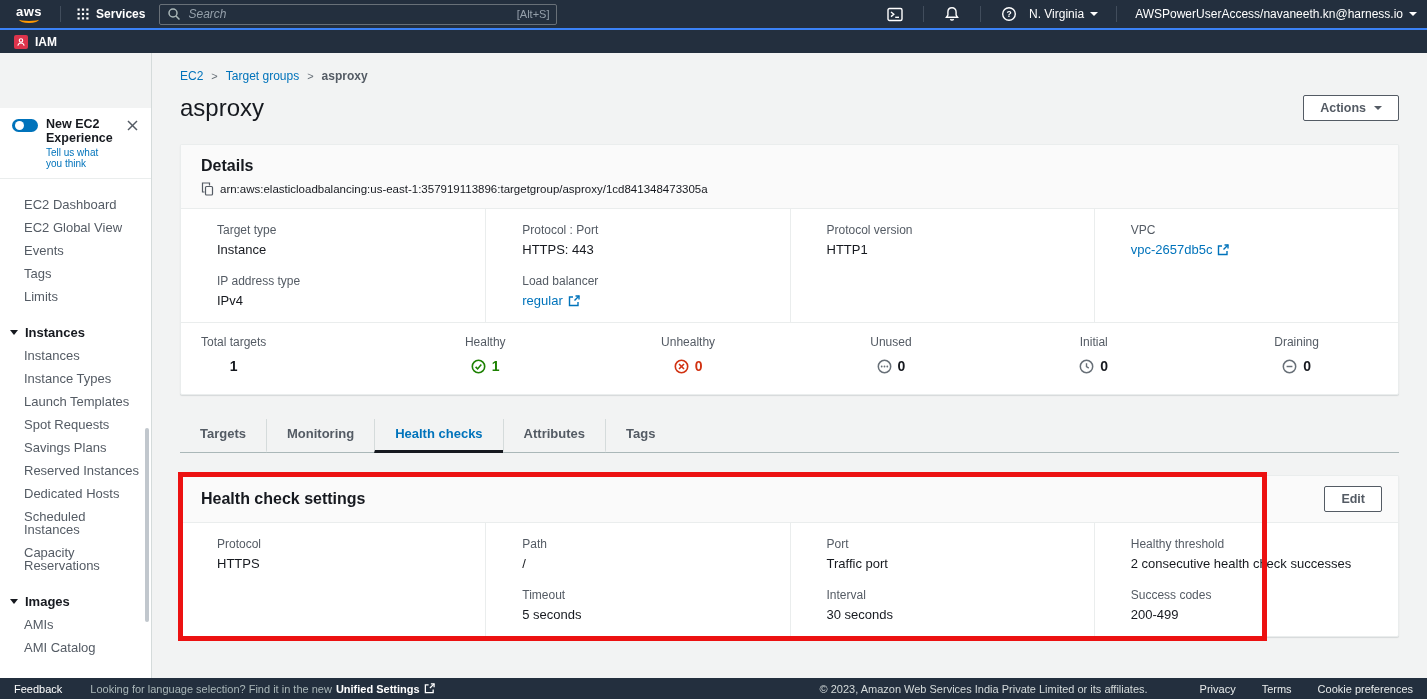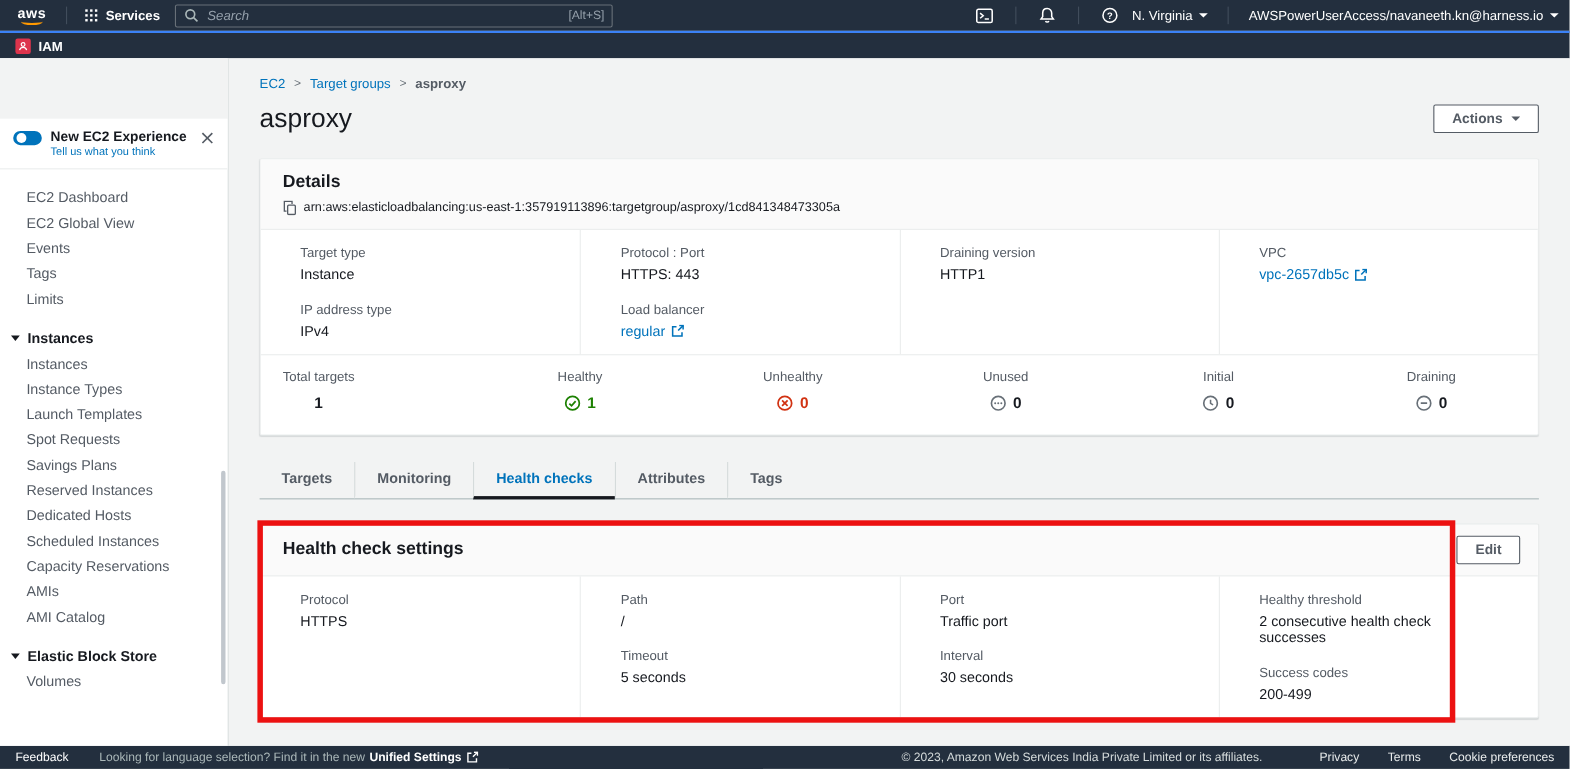--- a/index.html
+++ b/index.html
@@ -27,21 +27,21 @@
 
   
   .subnav { height: 25px; background: #232f3e; border-top: 2px solid #3b82f6; display: flex; align-items: center; padding: 0 14px; flex: none; }
   .fav-item { display: flex; align-items: center; gap: 7px; color: #fff; font-size: 12px; font-weight: bold; cursor: pointer; }
   .iam-square { width: 14px; height: 14px; background: #dd344c; border-radius: 2px; display: flex; align-items: center; justify-content: center; }
 
   
   .middle { flex: 1; display: flex; min-height: 0; }
 
   
-  .sidebar { width: 208px; background: #fff; border-right: 1px solid #d5dbdb; flex: none; position: relative; overflow: hidden; font-size: 13px; }
+  .sidebar { width: 152px; background: #fff; border-right: 1px solid #d5dbdb; flex: none; position: relative; overflow: hidden; font-size: 13px; }
   .sb-gray { height: 55px; background: #f2f3f3; }
   .experience { background: #fff; border-bottom: 1px solid #eaeded; padding: 9px 10px 9px 12px; display: flex; align-items: flex-start; gap: 8px; }
   .toggle { width: 26px; height: 13px; border-radius: 7px; background: #0073bb; position: relative; flex: none; margin-top: 2px; cursor: pointer; }
   .toggle .knob { position: absolute; left: 3px; top: 2px; width: 9px; height: 9px; border-radius: 50%; background: #fff; }
   .exp-text { flex: 1; }
   .exp-title { font-size: 12.5px; font-weight: bold; color: #16191f; }
   .exp-sub { font-size: 10px; color: #0073bb; margin-top: 2px; cursor: pointer; }
   .exp-close { color: #545b64; cursor: pointer; padding: 2px; line-height: 10px; }
   .sb-list { padding: 14px 0 0; }
   .sb-link { padding: 5px 8px 5px 24px; color: #545b64; cursor: pointer; line-height: 13px; }
@@ -221,20 +221,24 @@
         <div class="sb-link">Instances</div>
         <div class="sb-link">Instance Types</div>
         <div class="sb-link">Launch Templates</div>
         <div class="sb-link">Spot Requests</div>
         <div class="sb-link">Savings Plans</div>
         <div class="sb-link">Reserved Instances</div>
         <div class="sb-link">Dedicated Hosts</div>
         <div class="sb-link">Scheduled Instances</div>
         <div class="sb-link">Capacity Reservations</div>
 
+        <div class="sb-section">
+          <span class="tri-down"></span>
+          <span>Images</span>
+        </div>
         <div class="sb-link">AMIs</div>
         <div class="sb-link">AMI Catalog</div>
 
         <div class="sb-section">
           <span class="tri-down"></span>
           <span>Elastic Block Store</span>
         </div>
         <div class="sb-link">Volumes</div>
 
       </div>
@@ -298,21 +302,21 @@
                     <path d="M5 2H1.5v8.5H10V7" fill="none" stroke="#0073bb" stroke-width="1.4"></path>
                     <path d="M6.5 5.5L11 1" fill="none" stroke="#0073bb" stroke-width="1.4"></path>
                     <path d="M7.5 1H11v3.5" fill="none" stroke="#0073bb" stroke-width="1.4"></path>
                   </svg>
                 </span>
               </div>
             </div>
           </div>
           <div class="fcol">
             <div class="field">
-              <div class="f-label">Draining version</div>
+              <div class="f-label">Protocol version</div>
               <div class="f-value">HTTP1</div>
             </div>
           </div>
           <div class="fcol">
             <div class="field">
               <div class="f-label">VPC</div>
               <div class="f-value">
                 <span class="f-link">
                   <span>vpc-2657db5c</span>
                   <svg width="12" height="12" viewBox="0 0 12 12">

